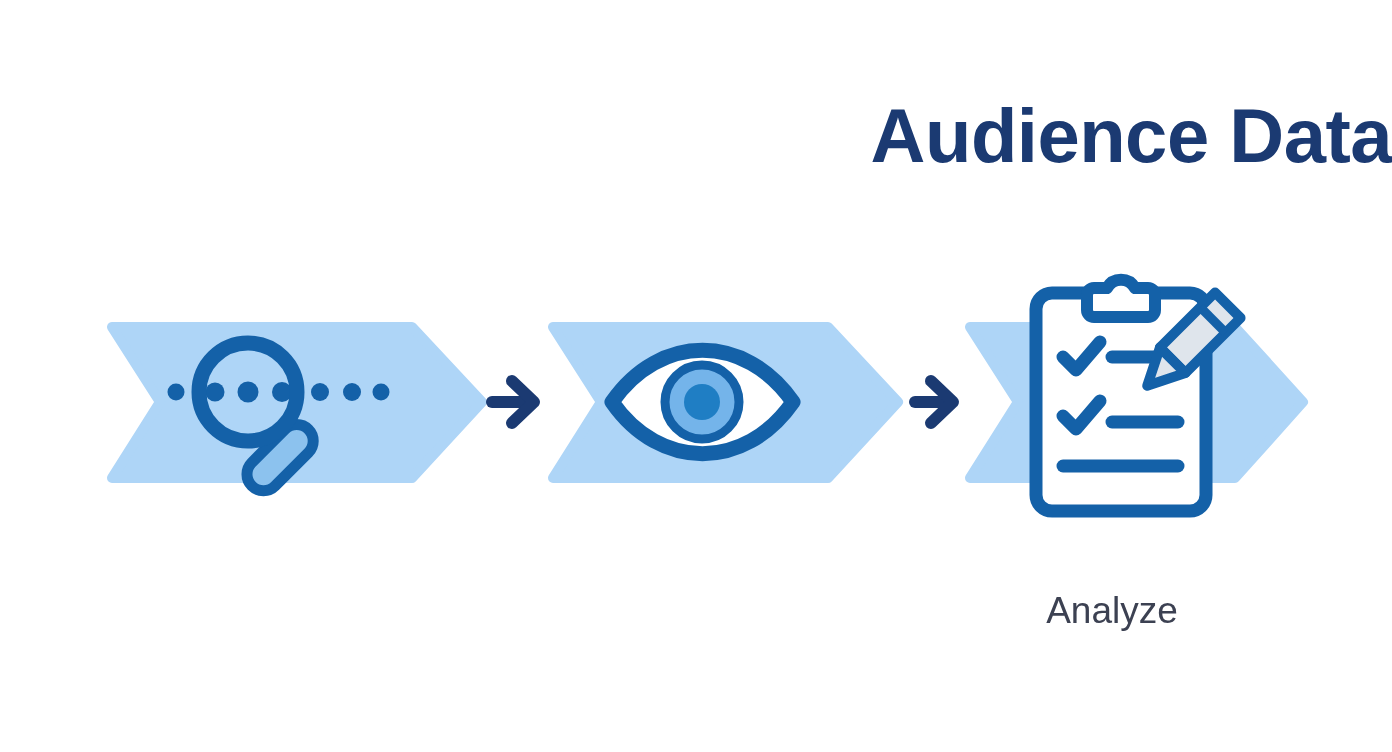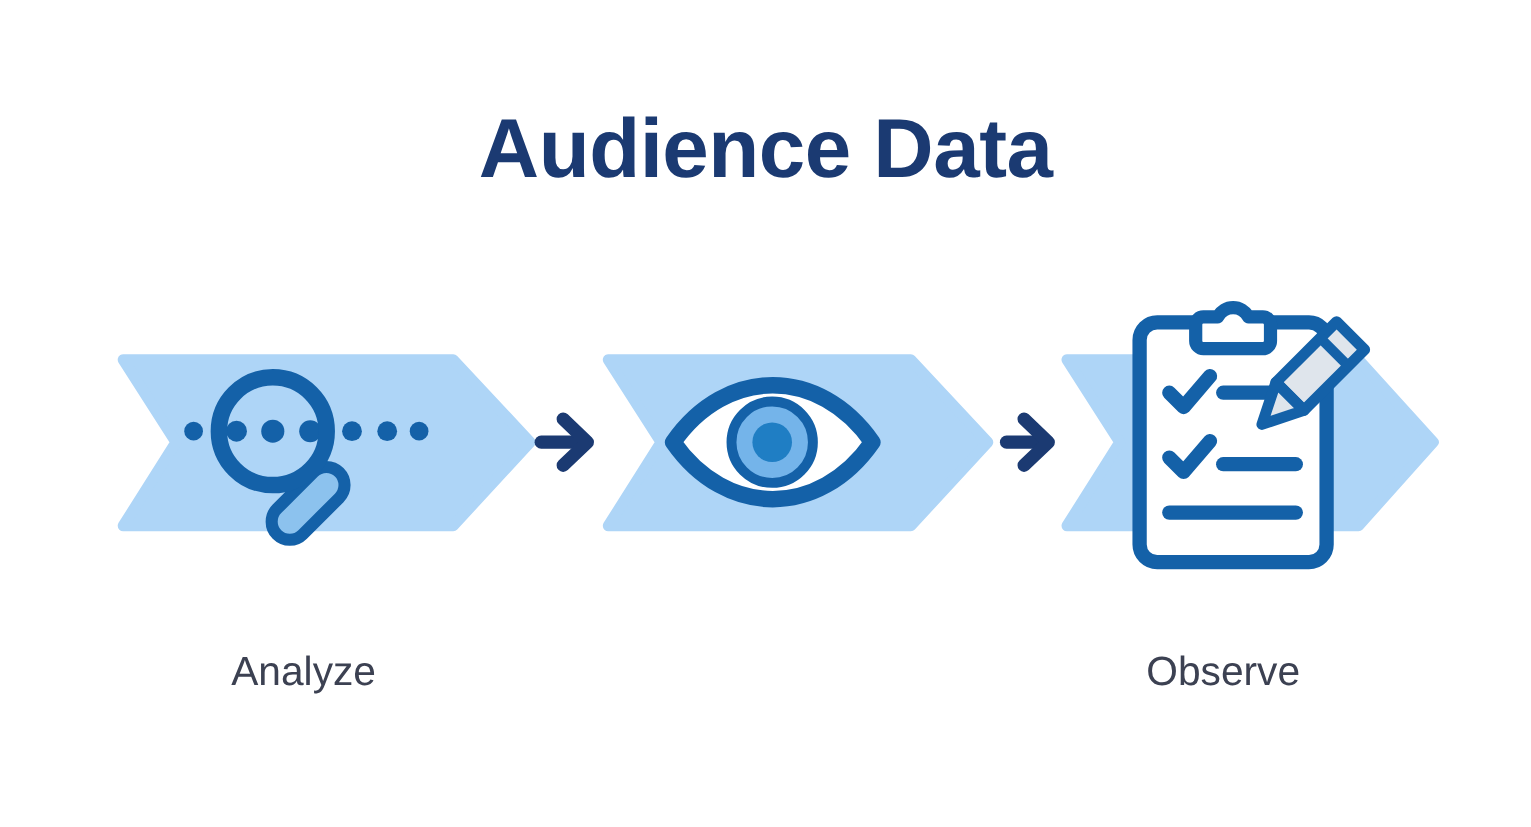--- a/index.html
+++ b/index.html
@@ -18,21 +18,21 @@
     position: relative;
     width: 1392px;
     height: 752px;
     background: #ffffff;
   }
   .title {
     position: absolute;
     left: 0;
     top: 98px;
     width: 1392px;
-    text-align: center;
+    text-align: right;
     font-size: 76px;
     font-weight: bold;
     letter-spacing: -0.5px;
     color: #1b3a72;
     font-family: "Liberation Sans", sans-serif;
     line-height: 1.0;
   }
   .diagram {
     position: absolute;
     left: 0;
@@ -125,16 +125,15 @@
 
         <g transform="rotate(45 1196 337)">
           <rect x="1178" y="292" width="36" height="78" fill="#dfe5ec" stroke="#1461a8" stroke-width="10" stroke-linejoin="round"></rect>
           <line x1="1178" y1="313" x2="1214" y2="313" stroke="#1461a8" stroke-width="9"></line>
           <path d="M 1178 370 L 1196 406 L 1214 370 Z" fill="#dfe5ec" stroke="#1461a8" stroke-width="10" stroke-linejoin="round"></path>
         </g>
       </g>
     </g>
   </svg>
 
-  <div class="step-label" id="label-0">Analyze</div>
-  <div class="step-label" id="label-2">Observe</div>
+  <div class="step-label" id="label-2">Analyze</div>
 
 </div>
 
 </body></html>

